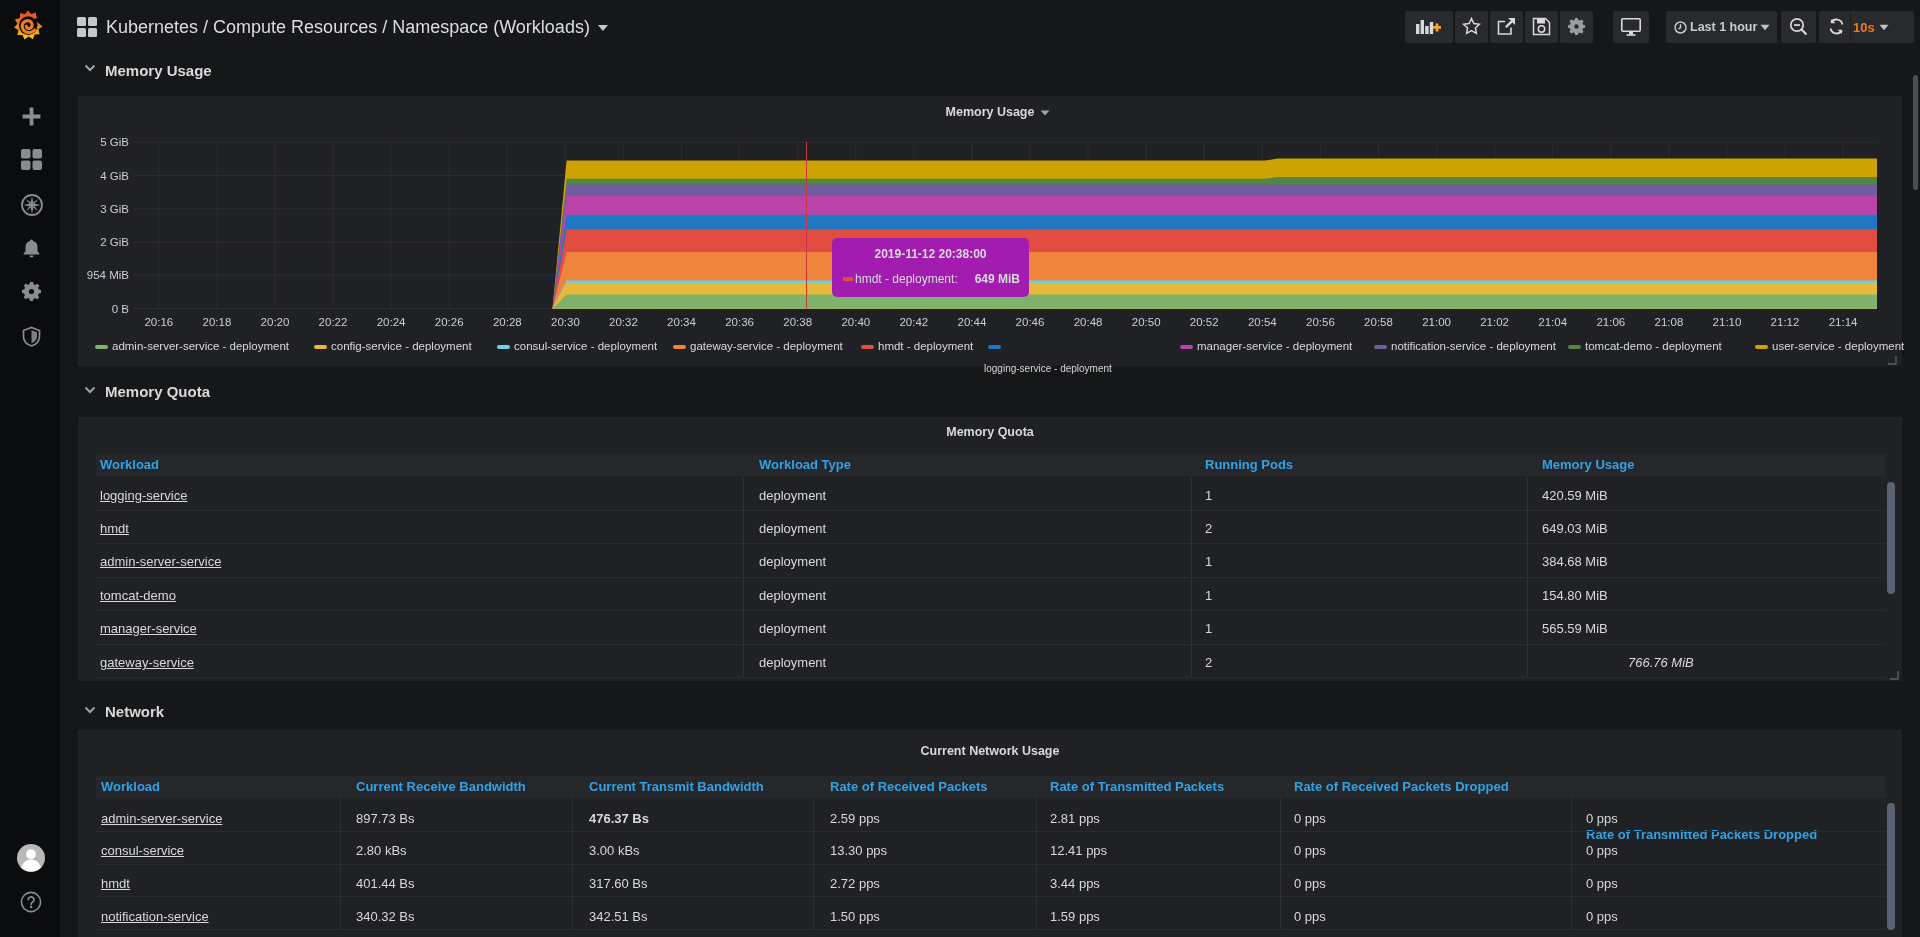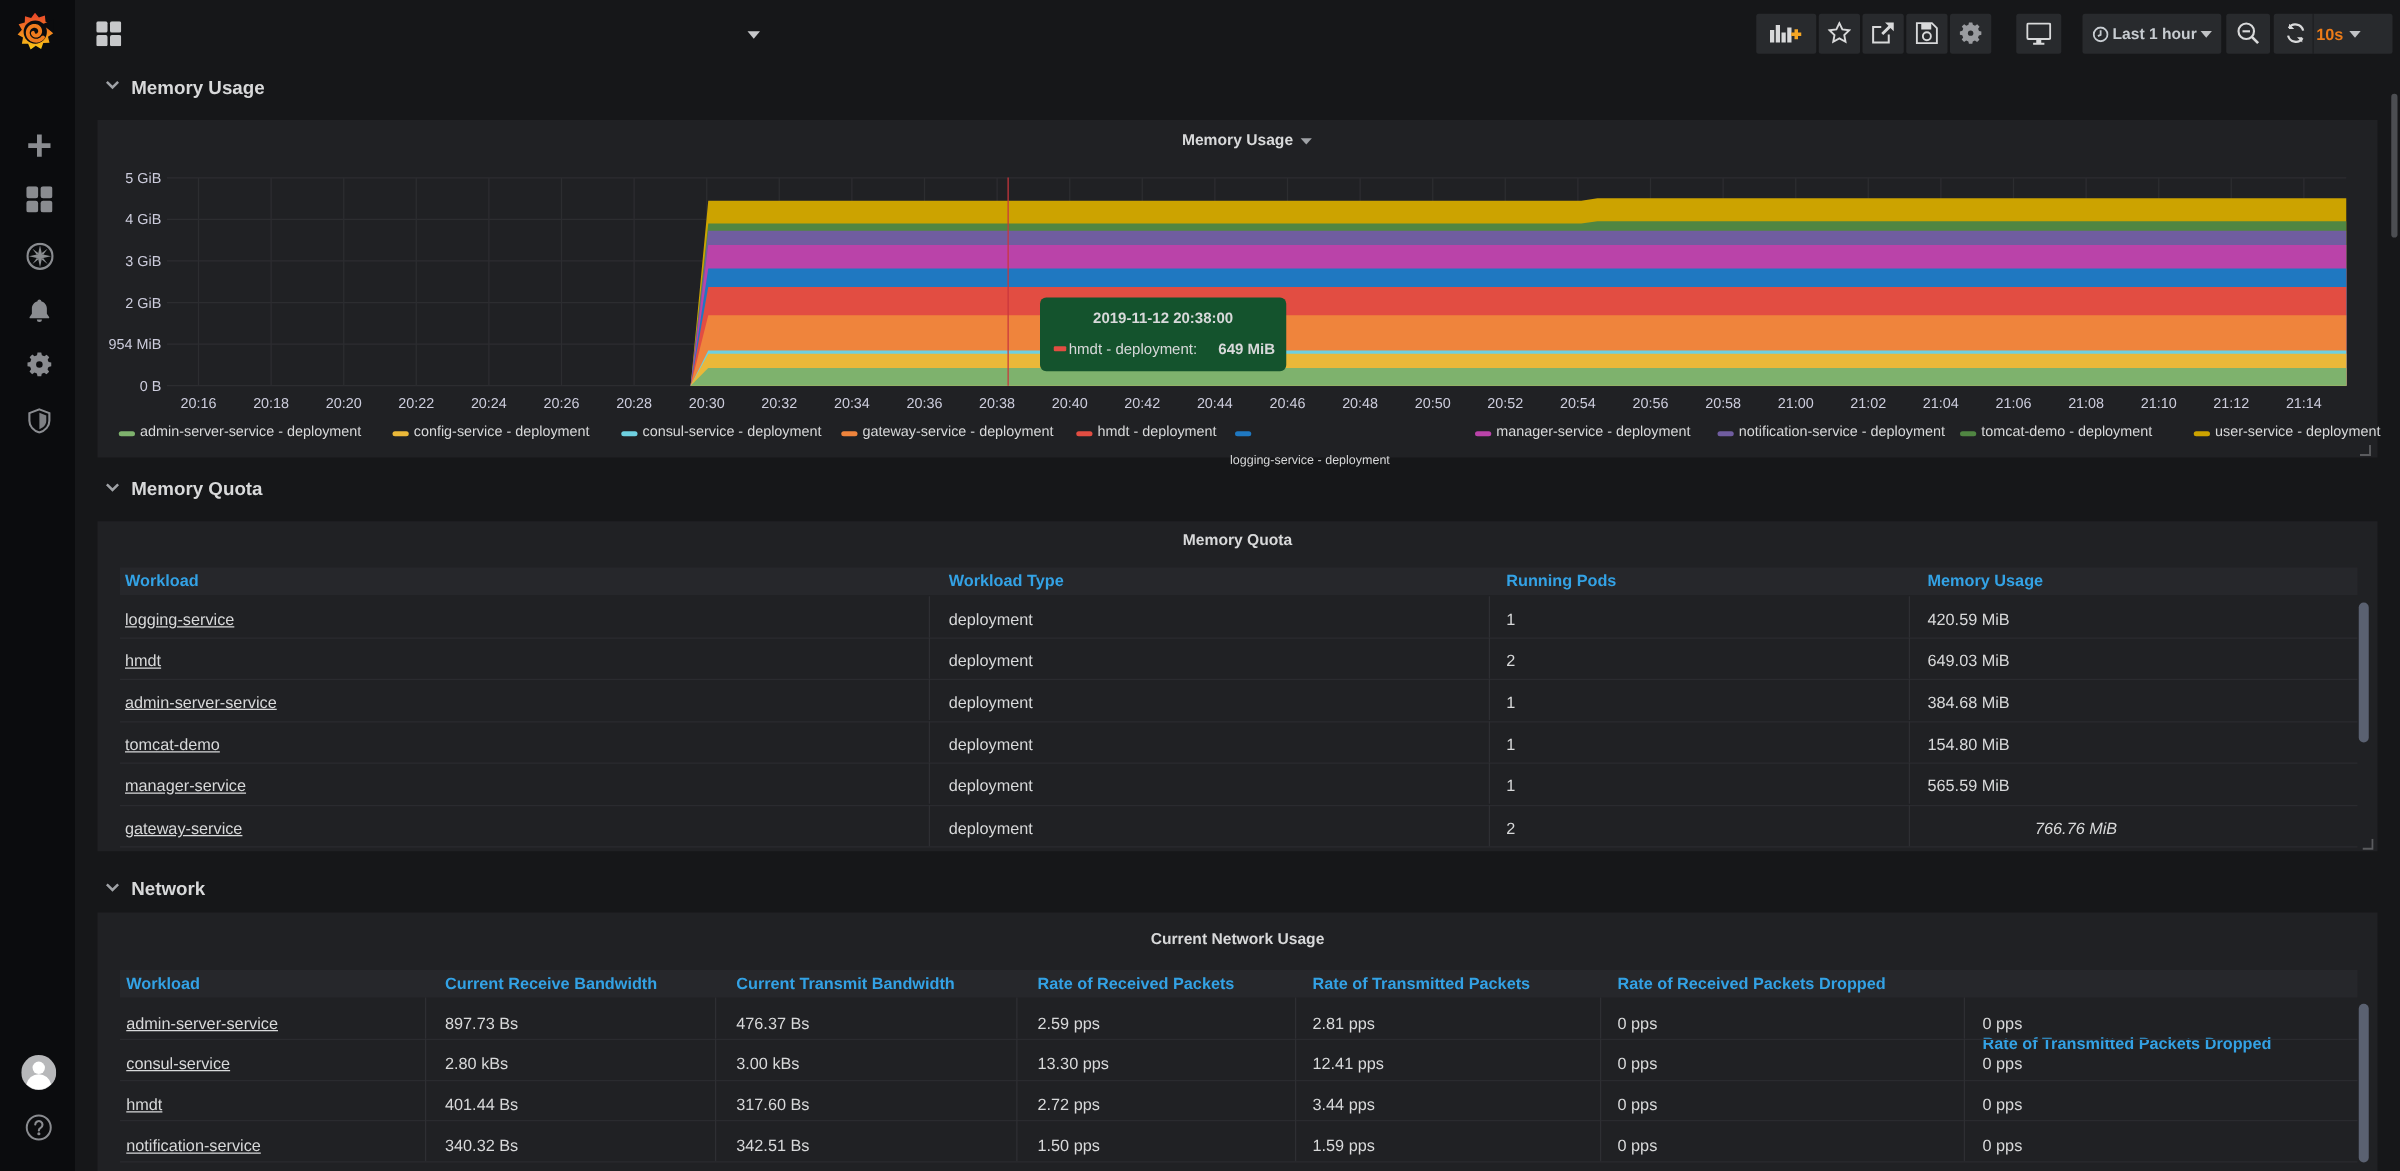--- a/index.html
+++ b/index.html
@@ -89,20 +89,21 @@
   </div>
 
   <svg class="abs" style="left:77px;top:17px" width="20" height="20" viewBox="0 0 20 20">
       <g fill="#c7c8ca">
         <rect x="0" y="0" width="9" height="9" rx="1.5"></rect>
         <rect x="11" y="0" width="9" height="9" rx="1.5"></rect>
         <rect x="0" y="11" width="9" height="9" rx="1.5"></rect>
         <rect x="11" y="11" width="9" height="9" rx="1.5"></rect>
       </g>
     </svg>
+  <div class="abs" style="left:106px;top:17px;font-size:18px;color:#dcdde0;">Kubernetes / Compute Resources / Namespace (Workloads)</div>
   <svg class="abs" style="left:597px;top:24px" width="12" height="8" viewBox="0 0 12 8">
       <path fill="#c7c8ca" d="M1 1h10L6 7z"></path>
     </svg>
 
   <div class="navbtn" style="left:1405px;width:48px;">
     <svg style="position:absolute;left:11px;top:7px" width="26" height="18" viewBox="0 0 26 18">
         <g fill="#d8d9da">
           <rect x="0" y="6" width="3.4" height="10"></rect>
           <rect x="4.6" y="2" width="3.4" height="14"></rect>
           <rect x="9.2" y="8" width="3.4" height="8"></rect>
@@ -288,21 +289,21 @@
 <div class="abs" style="left:984px;top:0px;font-size:10px;color:#d8d9da;white-space:nowrap;margin-top:23px;">logging-service - deployment</div>
 <div class="abs" style="left:1180px;top:5px;width:13px;height:4px;border-radius:2px;background:#BA43A9;"></div>
 <div class="abs" style="left:1197px;top:0px;font-size:11.5px;color:#d8d9da;white-space:nowrap;">manager-service - deployment</div>
 <div class="abs" style="left:1374px;top:5px;width:13px;height:4px;border-radius:2px;background:#705DA0;"></div>
 <div class="abs" style="left:1391px;top:0px;font-size:11.5px;color:#d8d9da;white-space:nowrap;">notification-service - deployment</div>
 <div class="abs" style="left:1568px;top:5px;width:13px;height:4px;border-radius:2px;background:#508642;"></div>
 <div class="abs" style="left:1585px;top:0px;font-size:11.5px;color:#d8d9da;white-space:nowrap;">tomcat-demo - deployment</div>
 <div class="abs" style="left:1755px;top:5px;width:13px;height:4px;border-radius:2px;background:#CCA300;"></div>
 <div class="abs" style="left:1772px;top:0px;font-size:11.5px;color:#d8d9da;white-space:nowrap;">user-service - deployment</div>
 </div>
-<div class="abs" style="left:832px;top:238px;width:197px;height:59px;background:#14532d;border-radius:5px;z-index:5;">
+<div class="abs" style="left:832px;top:238px;width:197px;height:59px;background:#a21caf;border-radius:5px;z-index:5;">
   <div style="position:absolute;left:0;top:9px;width:100%;text-align:center;font-size:12px;font-weight:bold;color:#d8d9da;">2019-11-12 20:38:00</div>
   <div style="position:absolute;left:11px;top:39px;width:10px;height:3.5px;background:#E24D42;border-radius:1px;"></div>
   <div style="position:absolute;left:23px;top:33.5px;font-size:12px;color:#d8d9da;">hmdt - deployment:</div>
   <div style="position:absolute;right:9px;top:33.5px;font-size:12px;font-weight:bold;color:#d8d9da;">649 MiB</div>
 </div>
 <svg class="abs" style="left:1888px;top:356px" width="9" height="9">
         <path d="M8 0 L8 8 L0 8" fill="none" stroke="#5a5b5e" stroke-width="1.5"></path>
       </svg>
 
 </div>
@@ -388,21 +389,21 @@
 <div class="abs" style="left:96px;top:776px;width:1790px;height:22px;background:#26272b;"></div>
 <div class="th" style="left:101px;top:779px;">Workload</div>
 <div class="th" style="left:356px;top:779px;">Current Receive Bandwidth</div>
 <div class="th" style="left:589px;top:779px;">Current Transmit Bandwidth</div>
 <div class="th" style="left:830px;top:779px;">Rate of Received Packets</div>
 <div class="th" style="left:1050px;top:779px;">Rate of Transmitted Packets</div>
 <div class="th" style="left:1294px;top:779px;">Rate of Received Packets Dropped</div>
 <div class="th" style="left:1586px;top:779px;margin-top:48px;">Rate of Transmitted Packets Dropped</div>
 <div class="td tdu" style="left:101px;top:811px;">admin-server-service</div>
 <div class="td" style="left:356px;top:811px;">897.73 Bs</div>
-<div class="td" style="left:589px;top:811px;">476.37 Bs</div>
+<div class="td" style="left:589px;top:811px;font-weight:bold;">476.37 Bs</div>
 <div class="td" style="left:830px;top:811px;">2.59 pps</div>
 <div class="td" style="left:1050px;top:811px;">2.81 pps</div>
 <div class="td" style="left:1294px;top:811px;">0 pps</div>
 <div class="td" style="left:1586px;top:811px;">0 pps</div>
 <div class="hline" style="left:96px;top:831px;width:1790px;"></div>
 <div class="vline" style="left:339.5px;top:798px;height:33px;"></div>
 <div class="vline" style="left:572px;top:798px;height:33px;"></div>
 <div class="vline" style="left:813px;top:798px;height:33px;"></div>
 <div class="vline" style="left:1036px;top:798px;height:33px;"></div>
 <div class="vline" style="left:1280px;top:798px;height:33px;"></div>

